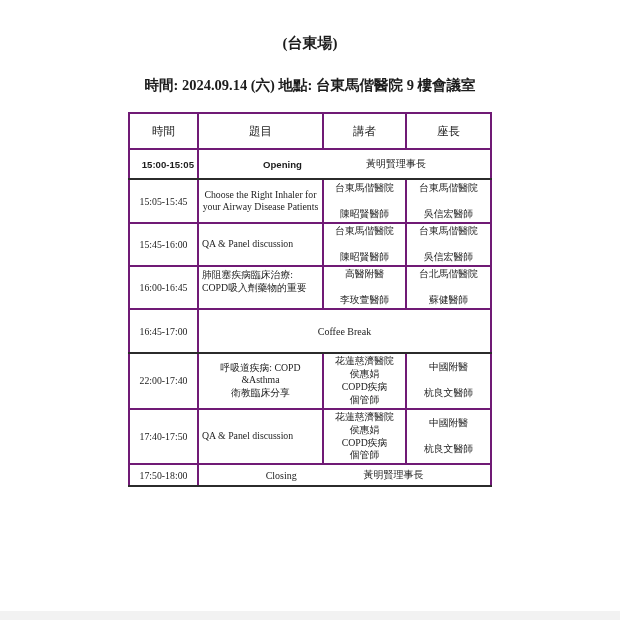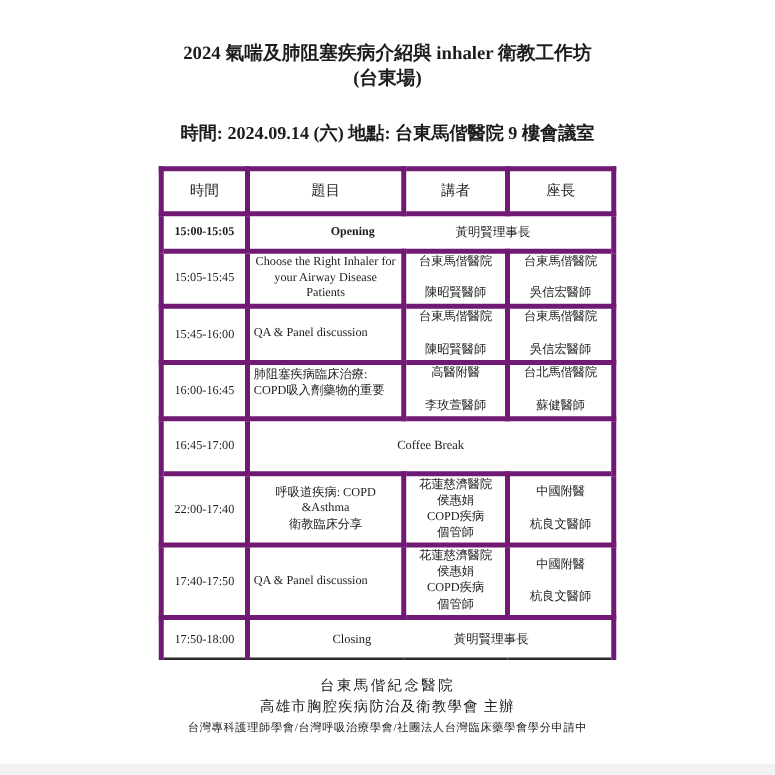--- a/index.html
+++ b/index.html
@@ -19,53 +19,53 @@
     border-collapse:collapse;table-layout:fixed;
     width:362px;margin:17px auto 0 auto;
     border:2px solid #2b2b2b;
   }
   col.c-time{width:69px;}
   col.c-topic{width:125px;}
   col.c-speaker{width:83px;}
   col.c-chair{width:85px;}
 
   td,th{
-    border:4px solid #701a75;
+    border:2px solid #701a75;
     padding:1px 3px;
     vertical-align:middle;
     font-weight:normal;
   }
   tr.section td{border-top:2px solid #2b2b2b;border-bottom:2px solid #2b2b2b;}
 
   th{font-size:11.5px;}
   td.time{font-size:9.8px;text-align:center;}
   td.topic{font-size:9.8px;text-align:center;white-space:pre-line;line-height:1.3;}
   td.people{font-size:9.8px;text-align:center;white-space:pre-line;line-height:1.32;}
 
   
   tr:nth-child(1){height:36px;}
   tr:nth-child(2){height:30px;}
   tr:nth-child(3){height:44px;}
   tr:nth-child(4){height:40px;}
   tr:nth-child(5){height:43px;}
   tr:nth-child(6){height:44px;}
   tr:nth-child(7){height:52px;}
   tr:nth-child(8){height:52px;}
-  tr:nth-child(9){height:33px;}
+  tr:nth-child(9){height:22px;}
 
   
   tr:nth-child(4) td.topic,
   tr:nth-child(8) td.topic{text-align:left;margin-left:29px;}
   tr:nth-child(5) td.topic{text-align:left;vertical-align:top;padding-top:2px;}
 
   
   tr.emph td.time,
   tr.emph .mtitle{
-    font-family:Liberation Serif, serif;
-    font-weight:bold;font-size:9.6px;
+    font-family:Liberation Sans, sans-serif;
+    font-weight:bold;font-size:9.6px;text-align:right;
   }
 
   td.mergedcell{padding:0;}
   .merged-flex{
     display:flex;justify-content:space-evenly;align-items:center;
     width:100%;height:100%;font-size:10px;
   }
   .merged-center{text-align:center;font-size:10px;}
 
   .footer-block{margin-top:13px;text-align:center;}
@@ -77,21 +77,20 @@
     position:absolute;left:0;bottom:0;width:620px;height:9px;
     background:#f2f2f2;
   }
 </style>
 </head>
 <body>
 
 <div class="doc">
 
   <div class="title-block">
-    <div class="main-title">2024 氣喘及肺阻塞疾病介紹與 inhaler 衛教工作坊</div>
     <div class="sub-title">(台東場)</div>
   </div>
 
   <div class="info-line">時間:  2024.09.14  (六)  地點: 台東馬偕醫院 9 樓會議室</div>
 
   <table class="schedule">
     <colgroup>
       <col class="c-time">
         <col class="c-topic">
         <col class="c-speaker">
@@ -176,20 +175,15 @@
           <td colspan="3" class="mergedcell">
             <div class="merged-flex">
               <span class="mtitle">Closing</span>
               <span>黃明賢理事長</span>
             </div>
           </td>
         </tr>
       </tbody>
   </table>
 
-  <div class="footer-block">
-    <div class="footer-l1">台東馬偕紀念醫院</div>
-    <div class="footer-l2">高雄市胸腔疾病防治及衛教學會 主辦</div>
-    <div class="footer-l3">台灣專科護理師學會/台灣呼吸治療學會/社團法人台灣臨床藥學會學分申請中</div>
-  </div>
 
   <div class="page-edge"></div>
 </div>
 
 </body></html>

